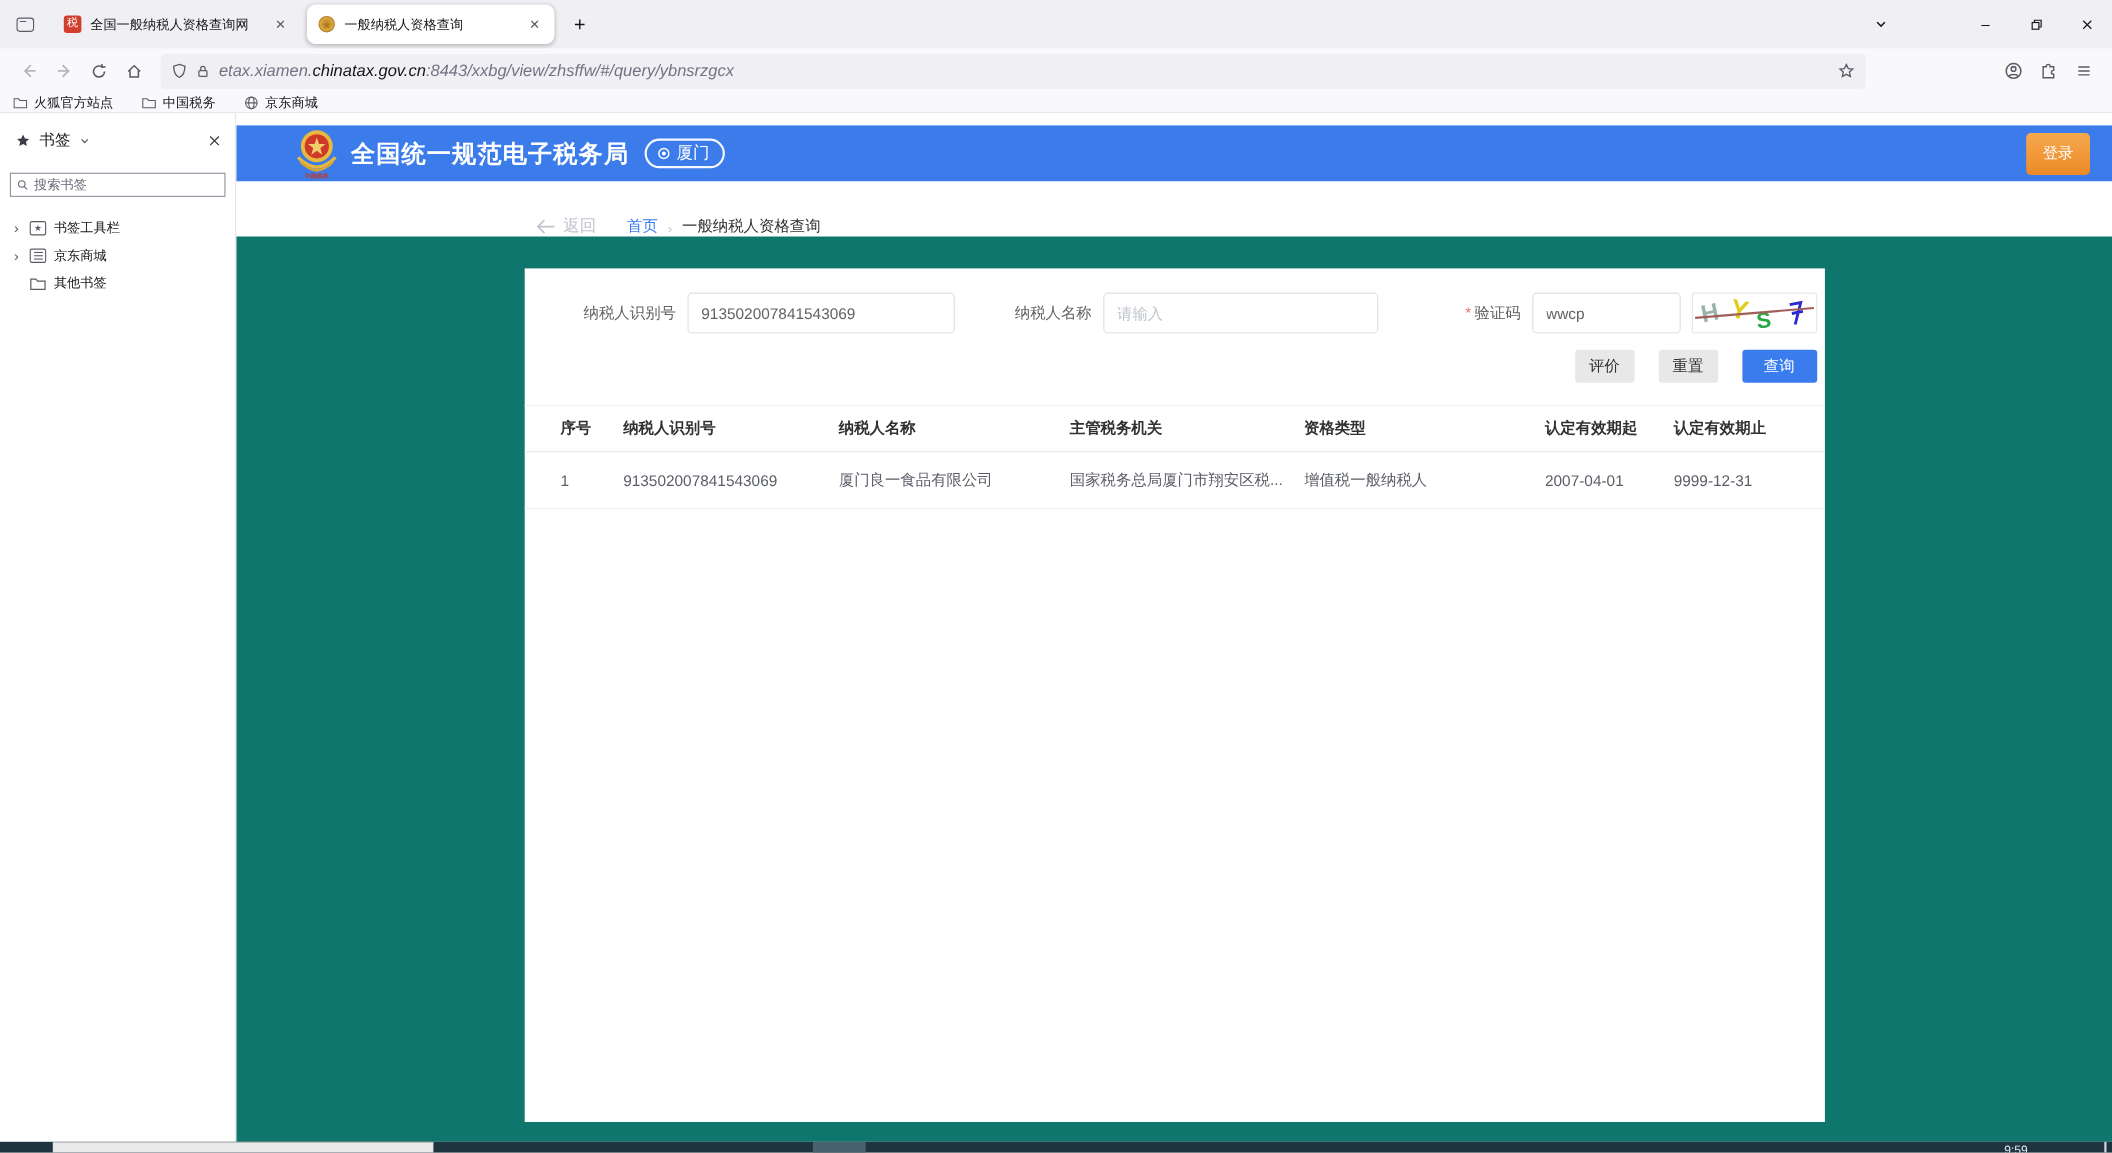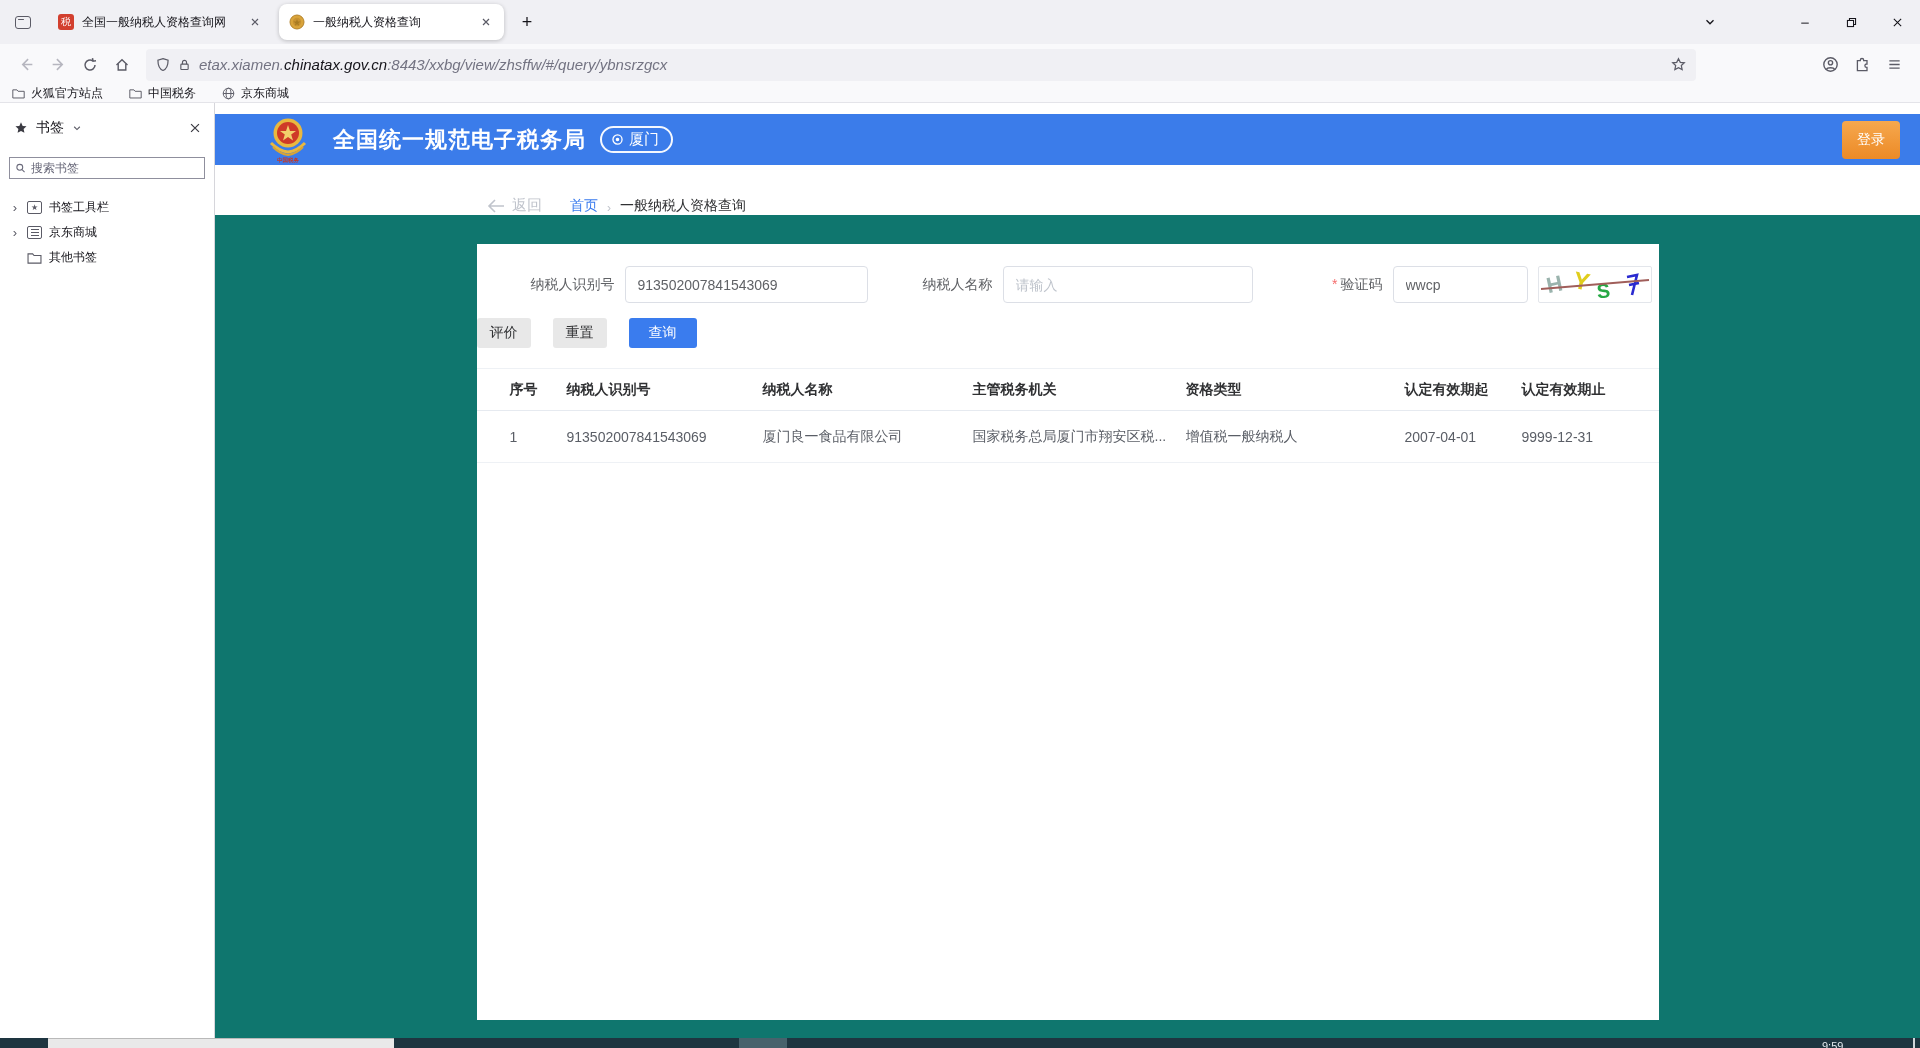--- a/index.html
+++ b/index.html
@@ -51,21 +51,21 @@
   .sb-item .spacer-ch { width:10px; }
   .tree-chevron { color:#5b5b66; font-size:13px; width:10px; text-align:center; }
   .sb-boxicon { width:15px; height:13px; border:1.2px solid #5b5b66; border-radius:2px; display:flex; align-items:center; justify-content:center; font-size:8px; color:#5b5b66; flex:0 0 auto; }
   .sb-boxicon.lines { flex-direction:column; gap:1.5px; }
   .sb-boxicon.lines i { display:block; width:8px; height:1.3px; background:#5b5b66; }
 
   
   .page { flex:1; display:flex; flex-direction:column; min-width:0; background:#fff; }
   .white-gap { height:11px; background:#fff; flex:0 0 auto; }
   .site-header { height:51px; background:#3b7cea; display:flex; align-items:center; padding-left:52px; flex:0 0 auto; }
-  .site-title { color:#fff; font-size:22px; font-weight:700; margin-left:24px; letter-spacing:1px; }
+  .site-title { color:#fff; font-size:22px; font-weight:700; margin-left:10px; letter-spacing:1px; }
   .loc-pill { margin-left:14px; height:27px; border:2px solid rgba(255,255,255,.95); border-radius:15px; display:flex; align-items:center; padding:0 12px 0 9px; gap:5px; color:#fff; font-size:15px;text-align:right; }
   .login-btn { margin-left:auto; margin-right:20px; width:58px; height:38px; border:none; border-radius:4px; background:linear-gradient(180deg,#f6a84e,#ec8a26); color:#fff; font-size:14px; font-family:"Liberation Sans", sans-serif; }
 
   .breadcrumb-strip { height:50px; background:#fff; display:flex; align-items:flex-end; padding-left:272px; flex:0 0 auto; font-size:14px; }
   .bc-back { display:flex; align-items:center; gap:7px; color:#c0c4cc; font-size:15px; }
   .bc-home { margin-left:28px; color:#3a7bee; }
   .bc-sep { margin:0 9px; color:#c0c4cc; font-size:12px; }
   .bc-current { color:#303133; }
 
   .content-bg { flex:1; background:#0f766e; min-height:0; }
@@ -73,21 +73,21 @@
 
   .form-row { display:flex; align-items:center; }
   .f-label { font-size:14px; color:#606266; text-align:right; padding-right:10px; white-space:nowrap; }
   .f-label.w1 { width:148px; } .f-label.w2 { width:135px; } .f-label.w3 { width:140px; }
   .req { color:#f56c6c; margin-right:3px; }
   .f-input { height:37px; border:1px solid #dcdfe6; border-radius:4px; padding:0 12px; font-size:14px; color:#606266; outline:none; font-family:"Liberation Sans", sans-serif; }
   .f-input::placeholder { color:#bfc4cc; }
   .f-input.w-id { width:243px; } .f-input.w-name { width:250px; } .f-input.w-cap { width:135px; }
   .captcha-box { margin-left:10px; width:114px; height:37px; border:1px solid #e3e6eb; border-radius:2px; overflow:hidden; background:#fff; flex:0 0 auto; }
 
-  .btn-row { margin-top:15px; display:flex; justify-content:flex-start; padding-right:7px; gap:22px; }
+  .btn-row { margin-top:15px; display:flex; justify-content:flex-end; padding-right:7px; gap:22px; }
   .btn { height:30px; padding:0 13px; border:none; border-radius:3px; font-size:14px; font-family:"Liberation Sans", sans-serif; }
   .btn.gray { background:#e8e8e8; color:#303133; }
   .btn.primary { background:#3a7cee; color:#fff; padding:0 20px; }
 
   table.result { margin-top:20px; width:100%; border-collapse:collapse; table-layout:fixed; border-top:1px solid #eef1f5; }
   table.result th { height:42px; font-size:14px; font-weight:700; color:#303133; text-align:left; border-bottom:1px solid #e6eaf0; }
   table.result td { height:52px; font-size:14px; color:#5a5e66; text-align:left; border-bottom:1px solid #eef1f5; white-space:nowrap; overflow:hidden; }
   table.result th:first-child, table.result td:first-child { padding-left:33px; }
 
   

